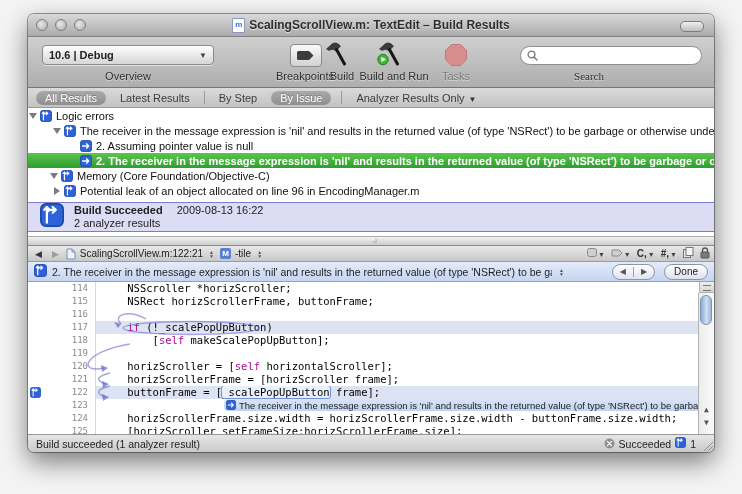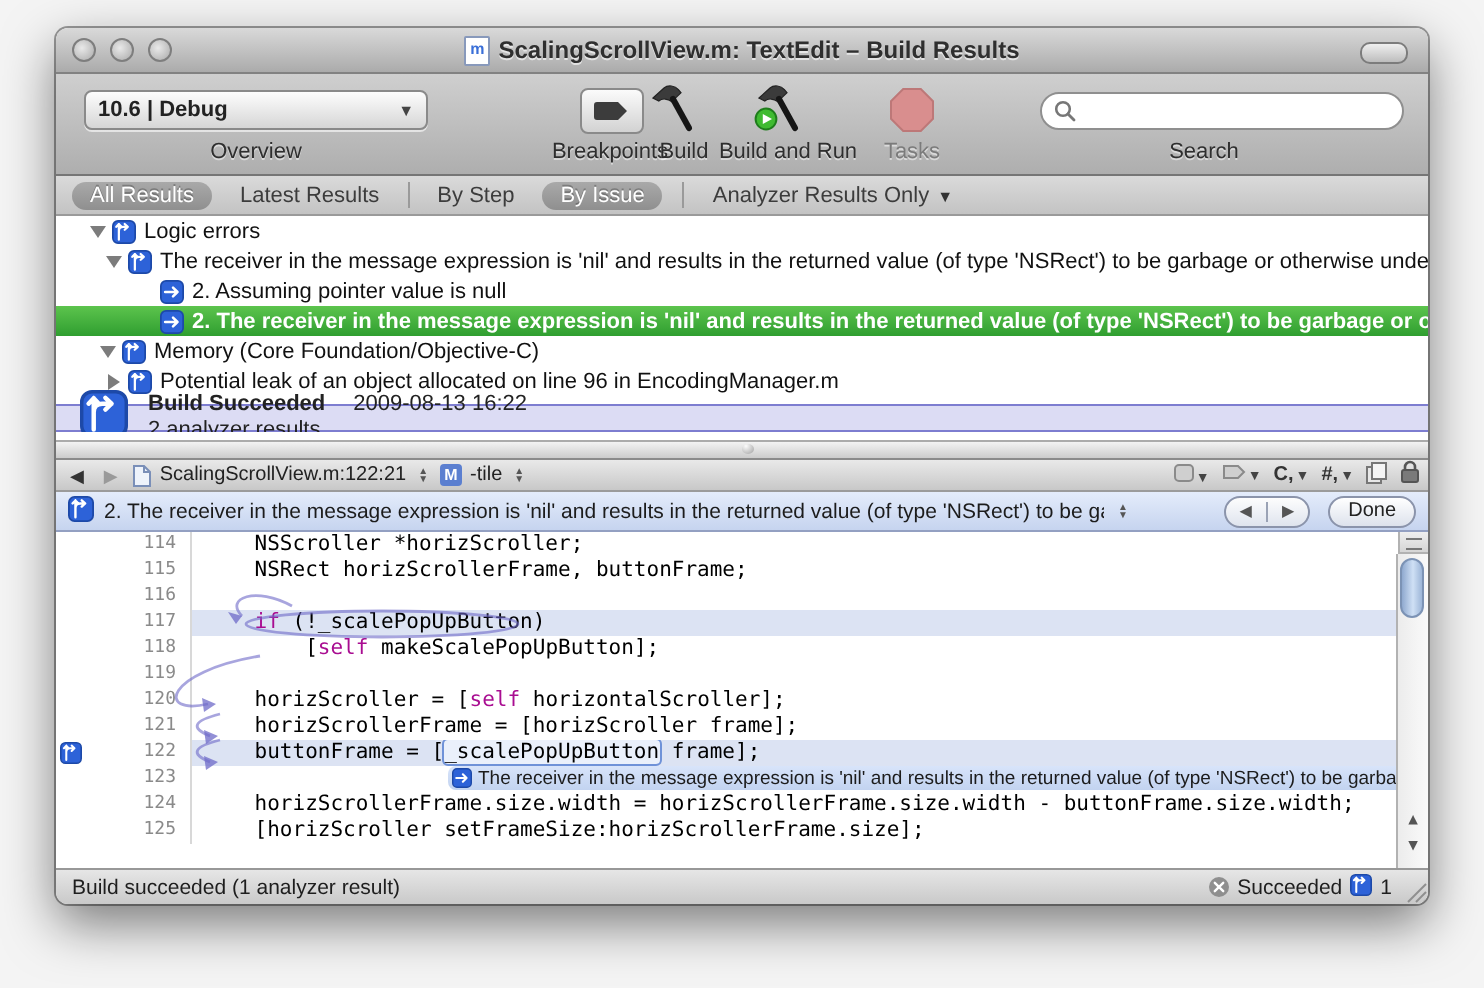--- a/index.html
+++ b/index.html
@@ -33,21 +33,21 @@
   .list{height:90px;flex:none;background:#fff;overflow:hidden;}
   .lrow{height:15px;display:flex;align-items:center;font-size:11px;color:#111;white-space:nowrap;overflow:hidden;}
   .lrow.selected{background:linear-gradient(#5cc44d,#2f9e30);color:#fff;font-weight:bold;}
   .tri{width:10px;flex:none;display:inline-block;}
   .tri.open::after{content:"";display:block;margin:0 auto;width:0;height:0;border-left:4px solid transparent;border-right:4px solid transparent;border-top:6px solid #7c7c7c;}
   .tri.closed::after{content:"";display:block;margin:0 auto;width:0;height:0;border-top:4px solid transparent;border-bottom:4px solid transparent;border-left:6px solid #7c7c7c;}
   .licon{flex:none;display:inline-flex;margin:0 4px 0 2px;}
   .lrow .lbl{overflow:hidden;}
   
   .gap4{height:4px;flex:none;background:#fff;}
-  .banner{height:14px;flex:none;background:#dcdcf4;border-top:1px solid #7d7dd0;border-bottom:1px solid #7d7dd0;display:flex;align-items:center;box-sizing:border-box;}
+  .banner{height:30px;flex:none;background:#dcdcf4;border-top:1px solid #7d7dd0;border-bottom:1px solid #7d7dd0;display:flex;align-items:center;box-sizing:border-box;}
   .banner .bicon{margin:0 10px 0 12px;}
   .btexts{display:flex;flex-direction:column;line-height:13px;font-size:11px;color:#222;}
   .btop{display:flex;gap:14px;}
   .btop b{font-weight:bold;}
   
   .splitter{height:8px;flex:none;background:linear-gradient(#f3f3f3,#cccccc);border-top:1px solid #ababab;border-bottom:1px solid #8b8b8b;position:relative;}
   .dimple{position:absolute;left:50%;top:1px;width:6px;height:5px;border-radius:50%;background:radial-gradient(circle at 2px 1px,#fdfdfd,#9f9f9f);}
   
   .navbar{height:15px;flex:none;background:linear-gradient(#e9e9e9,#c8c8c8);border-bottom:1px solid #9b9b9b;display:flex;align-items:center;font-size:10px;color:#222;padding:0 4px;gap:4px;}
   .navarrow{font-size:9px;padding:0 3px;}
@@ -143,35 +143,35 @@
     </div>
     <span class="tlabel dim" style="left:428px;">Tasks</span>
 
     <div class="search">
       <svg width="11" height="11" viewBox="0 0 11 11">
         <circle cx="4.5" cy="4.5" r="3.4" fill="none" stroke="#777" stroke-width="1.3"></circle>
         <line x1="7" y1="7" x2="10" y2="10" stroke="#777" stroke-width="1.4" stroke-linecap="round"></line>
       </svg>
       <span></span>
     </div>
-    <span class="tlabel" style="left:574px;">Search</span>
+    <span class="tlabel" style="left:561px;font-family:Liberation Serif, serif;">Search</span>
   </div>
 
   <div class="filterbar" id="filterbar">
       <span class="fitem capsule">All Results</span>
       <span class="fitem">Latest Results</span>
       <span class="fdiv"></span>
       <span class="fitem">By Step</span>
       <span class="fitem capsule">By Issue</span>
       <span class="fdiv"></span>
       <span class="fitem">Analyzer Results Only<span class="darr">▼</span></span>
     </div>
 
   <div class="list" id="results-list">
-      <div class="lrow" style="padding-left: 16px;">
+      <div class="lrow" style="padding-left: 0;">
         <span class="tri open"></span>
         <span class="licon">
           <svg width="12" height="12" viewBox="0 0 14 14">
             <rect x="0.5" y="0.5" width="13" height="13" rx="3" fill="#2d62d8" stroke="#1d49a8"></rect>
             <path d="M4,11.5 L4,6.5 Q4,4 6.5,4 L9.2,4 M9.2,4 L7.4,2.3 M9.2,4 L7.4,5.7 M4,6.5 L4,2.4 M4,2.4 L2.5,4 M4,2.4 L5.5,4" fill="none" stroke="#fff" stroke-width="1.3" stroke-linecap="round" stroke-linejoin="round"></path>
           </svg>
         </span>
         <span class="lbl">Logic errors</span>
       </div>
       <div class="lrow" style="padding-left: 24px;">

